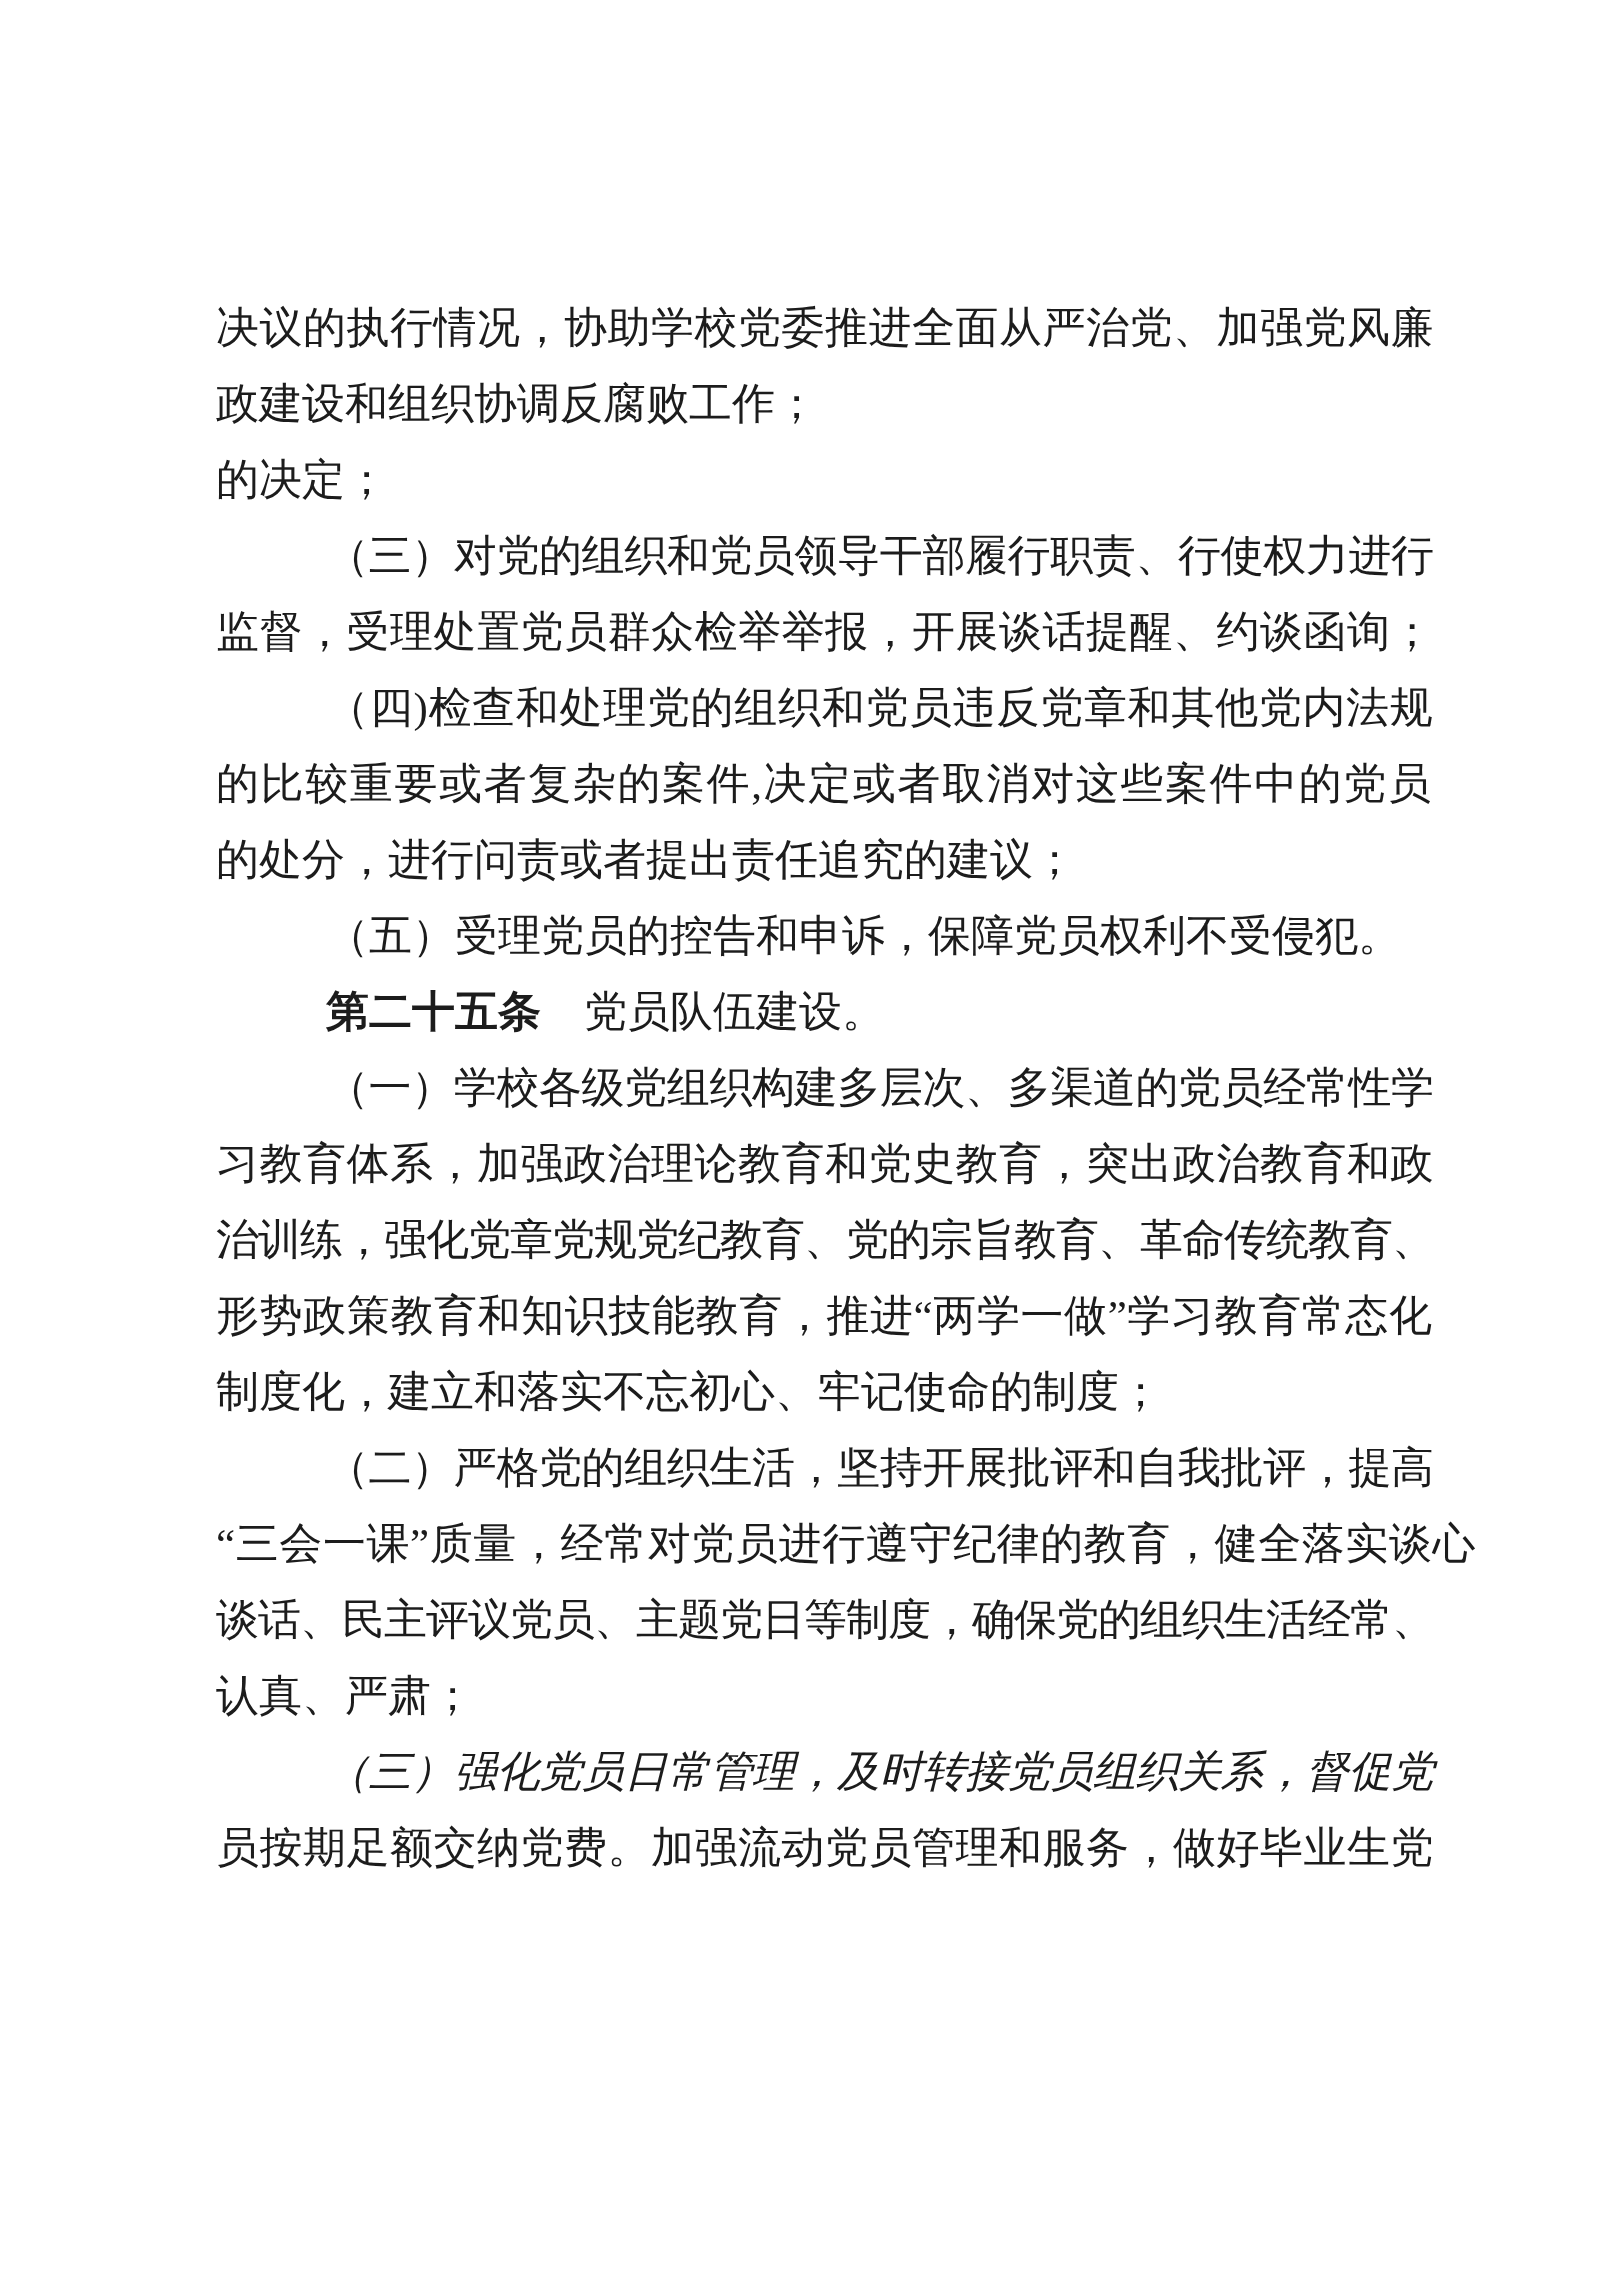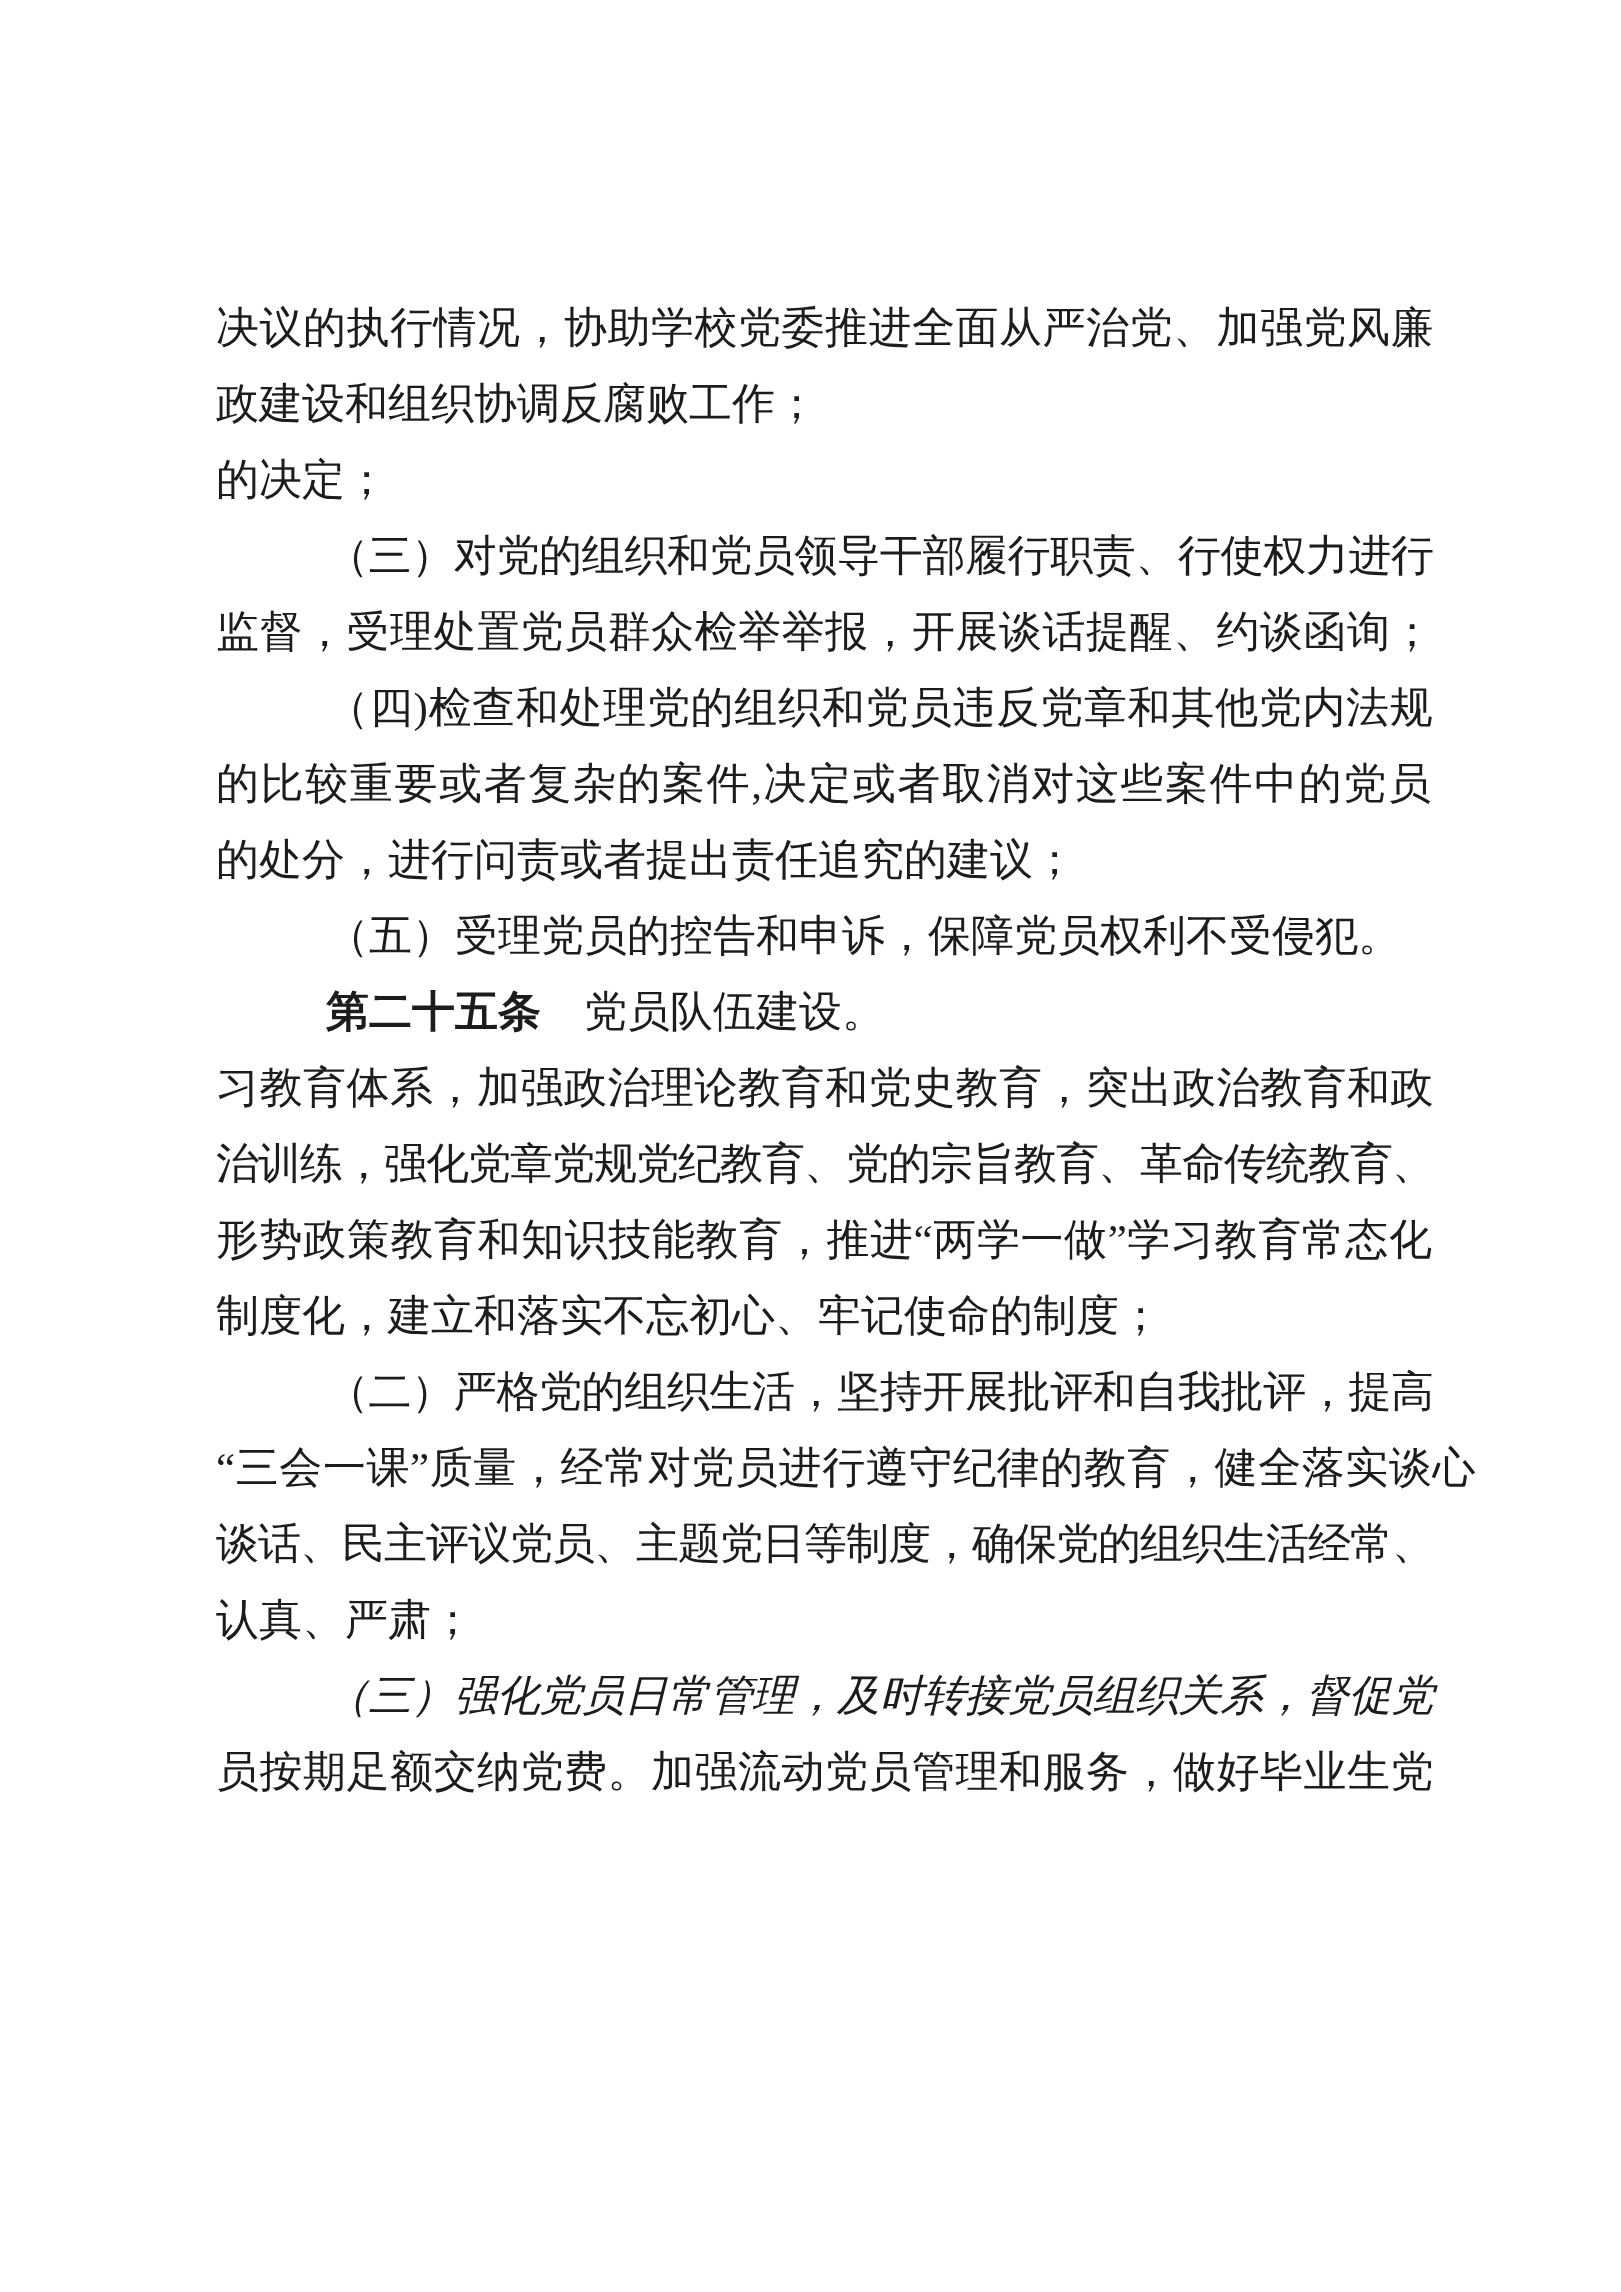--- a/index.html
+++ b/index.html
@@ -62,20 +62,21 @@
       <div class="line" style="letter-spacing: 0.5px;"><span>决议的执行情况，协助学校党委推进全面从严治党、加强党风廉</span></div>
       <div class="line"><span>政建设和组织协调反腐败工作；</span></div>
       <div class="line"><span>的决定；</span></div>
       <div class="line indent" style="letter-spacing: -0.4px;"><span>（三）对党的组织和党员领导干部履行职责、行使权力进行</span></div>
       <div class="line" style="letter-spacing: 0.5px;"><span>监督，受理处置党员群众检举举报，开展谈话提醒、约谈函询；</span></div>
       <div class="line indent" style="letter-spacing: 0.7px;"><span>（四)检查和处理党的组织和党员违反党章和其他党内法规</span></div>
       <div class="line" style="letter-spacing: 1.6px;"><span>的比较重要或者复杂的案件,决定或者取消对这些案件中的党员</span></div>
       <div class="line"><span>的处分，进行问责或者提出责任追究的建议；</span></div>
       <div class="line indent"><span>（五）受理党员的控告和申诉，保障党员权利不受侵犯。</span></div>
       <div class="line indent"><span><span class="bold">第二十五条</span><span>　党员队伍建设。</span></span></div>
+      <div class="line indent" style="letter-spacing: -0.4px;"><span>（一）学校各级党组织构建多层次、多渠道的党员经常性学</span></div>
       <div class="line" style="letter-spacing: 0.5px;"><span>习教育体系，加强政治理论教育和党史教育，突出政治教育和政</span></div>
       <div class="line" style="letter-spacing: -1px;"><span>治训练，强化党章党规党纪教育、党的宗旨教育、革命传统教育、</span></div>
       <div class="line" style="letter-spacing: 0.6px;"><span>形势政策教育和知识技能教育，推进“两学一做”学习教育常态化</span></div>
       <div class="line"><span>制度化，建立和落实不忘初心、牢记使命的制度；</span></div>
       <div class="line indent" style="letter-spacing: -0.4px;"><span>（二）严格党的组织生活，坚持开展批评和自我批评，提高</span></div>
       <div class="line" style="letter-spacing: 0.6px;"><span>“三会一课”质量，经常对党员进行遵守纪律的教育，健全落实谈心</span></div>
       <div class="line" style="letter-spacing: -1px;"><span>谈话、民主评议党员、主题党日等制度，确保党的组织生活经常、</span></div>
       <div class="line"><span>认真、严肃；</span></div>
       <div class="line indent" style="letter-spacing: -0.4px; font-style: italic;"><span>（三）强化党员日常管理，及时转接党员组织关系，督促党</span></div>
       <div class="line" style="letter-spacing: 0.5px;"><span>员按期足额交纳党费。加强流动党员管理和服务，做好毕业生党</span></div>

